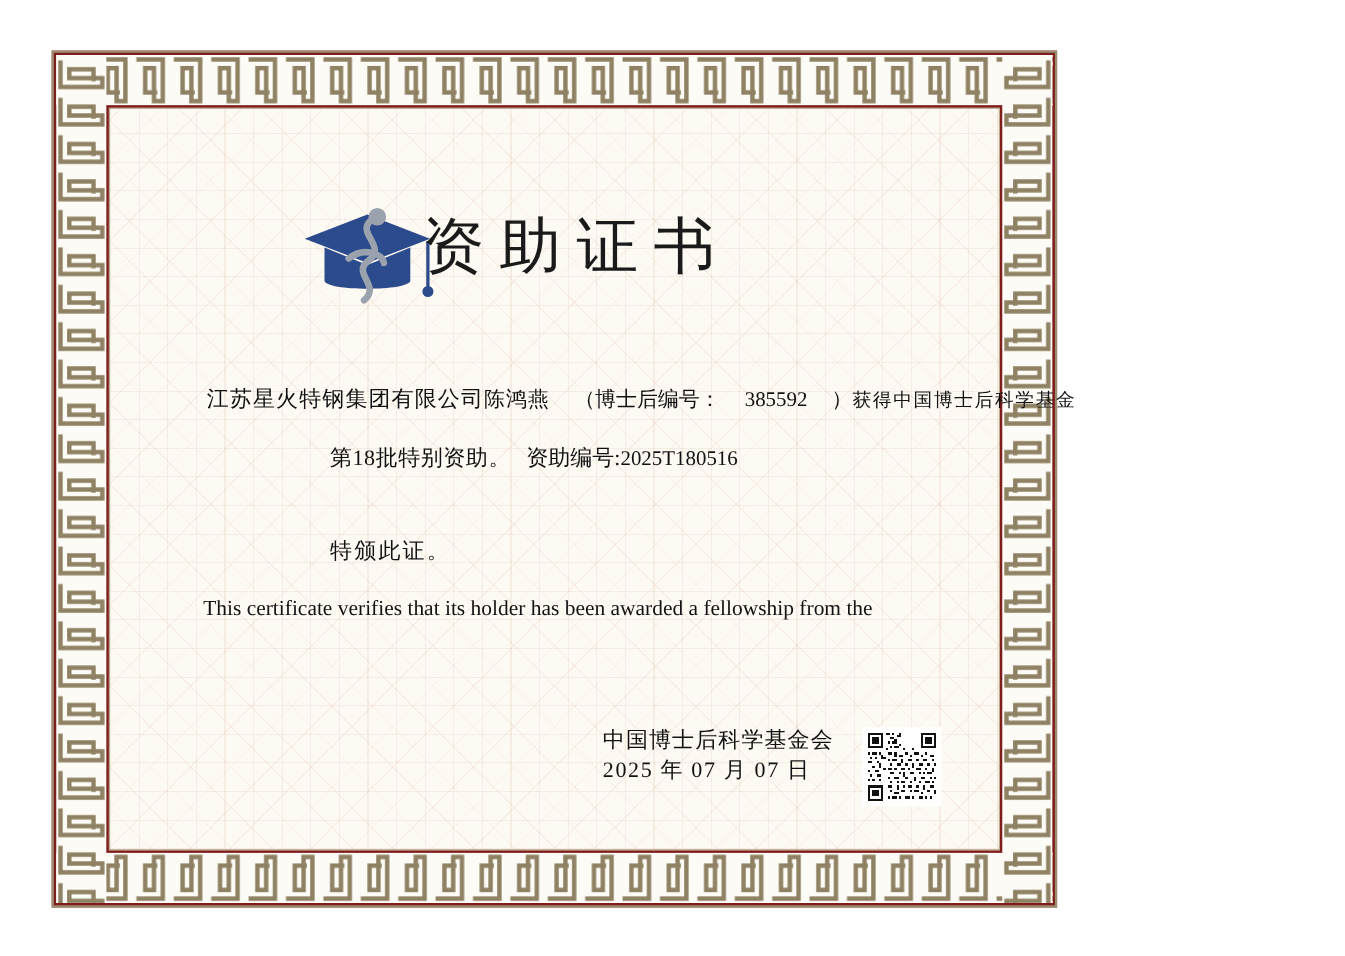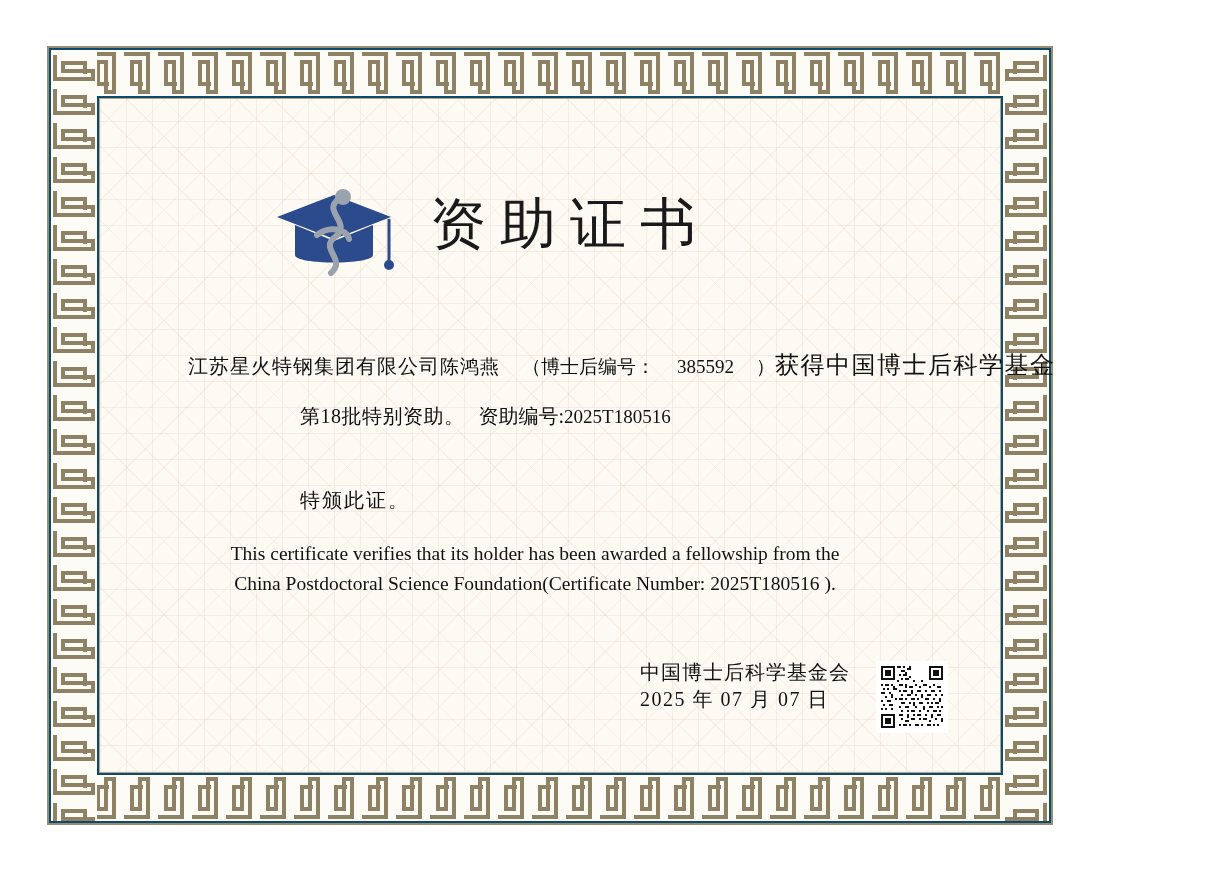--- a/index.html
+++ b/index.html
@@ -11,24 +11,24 @@
     width: 1223px;
     height: 869px;
     font-family: "Liberation Serif", serif;
     overflow: hidden;
   }
 
   .certificate {
     position: absolute;
     left: 47px;
     top: 46px;
-    width: 1006px;
+    width: 914px;
     height: 779px;
     box-sizing: border-box;
-    background: #0c4a6e;
+    background: #7f1d1d;
   }
 
   
   .frame-outer {
     position: absolute;
     inset: 0;
     border: 2px solid #9a8c6e;
     box-sizing: border-box;
   }
 
@@ -102,21 +102,21 @@
     left: 88px;
     top: 250px;
     right: 60px;
     font-size: 20px;
     color: #111;
     white-space: nowrap;
   }
   .line1 .org { font-size: 20px; letter-spacing: 1px; }
   .line1 .name { font-size: 19px; letter-spacing: 1px; }
   .line1 .pid  { margin-left: 22px; font-size: 19px; }
-  .line1 .tail { font-size: 24px; letter-spacing: 1.5px; }
+  .line1 .tail { font-size: 17px; letter-spacing: 1.5px; }
 
   .line2 {
     position: absolute;
     left: 200px;
     top: 304px;
     font-size: 20px;
     color: #111;
     white-space: nowrap;
   }
   .line2 .batch { letter-spacing: 0.5px; }
@@ -265,21 +265,20 @@
       </div>
 
       <div class="line2">
         <span class="batch">第18批特别资助。</span><span class="grantlabel">资助编号:</span><span class="grantno">2025T180516</span>
       </div>
 
       <div class="line3">特颁此证。</div>
 
       <div class="en">
         <span class="l1">This certificate verifies that its holder has been awarded a fellowship from the</span>
-        <span class="l2">China Postdoctoral Science Foundation(Certificate Number:   2025T180516    ).</span>
       </div>
 
       <div class="signature">
         <div class="issuer">中国博士后科学基金会</div>
         <div class="date">2025 年 07 月 07 日</div>
       </div>
 
       <div class="qr">
         <svg width="66" height="66" viewBox="0 0 33 33" shape-rendering="crispEdges">
           <rect width="33" height="33" fill="#ffffff"></rect>

